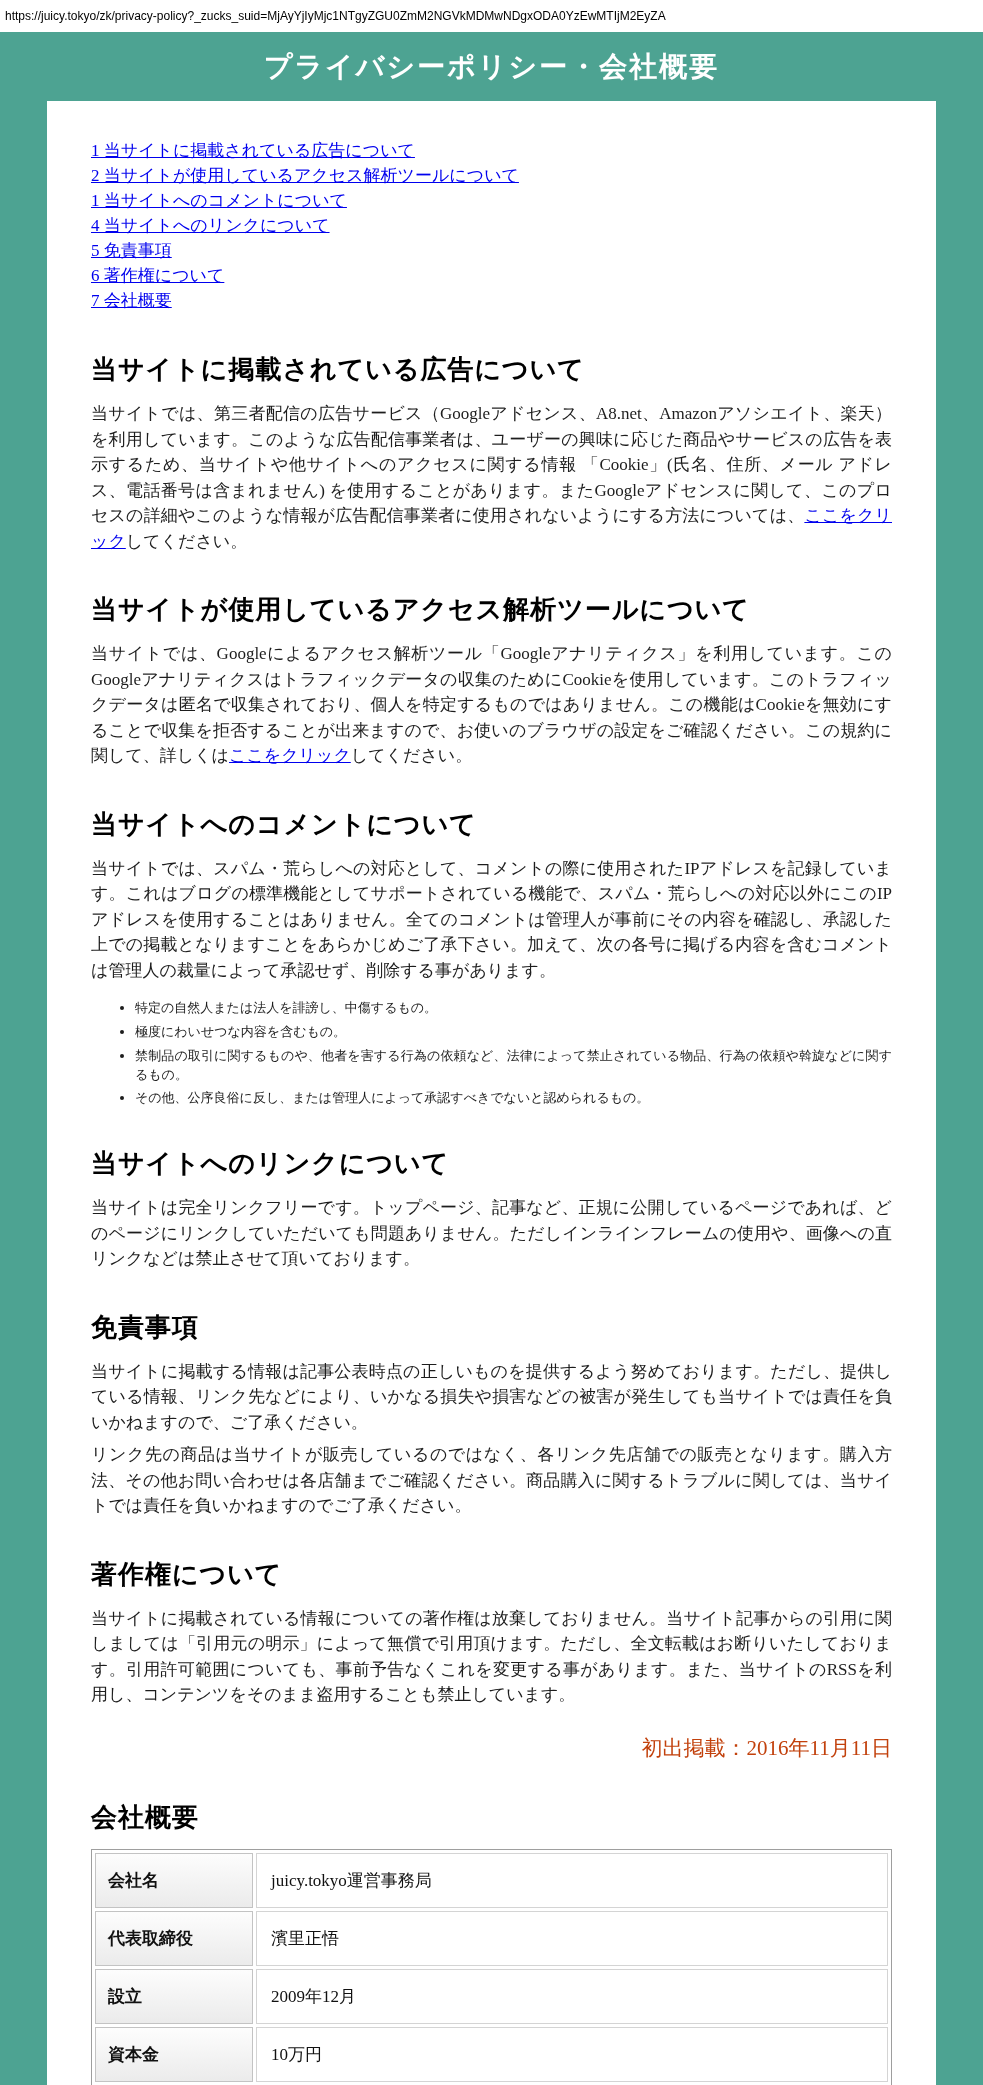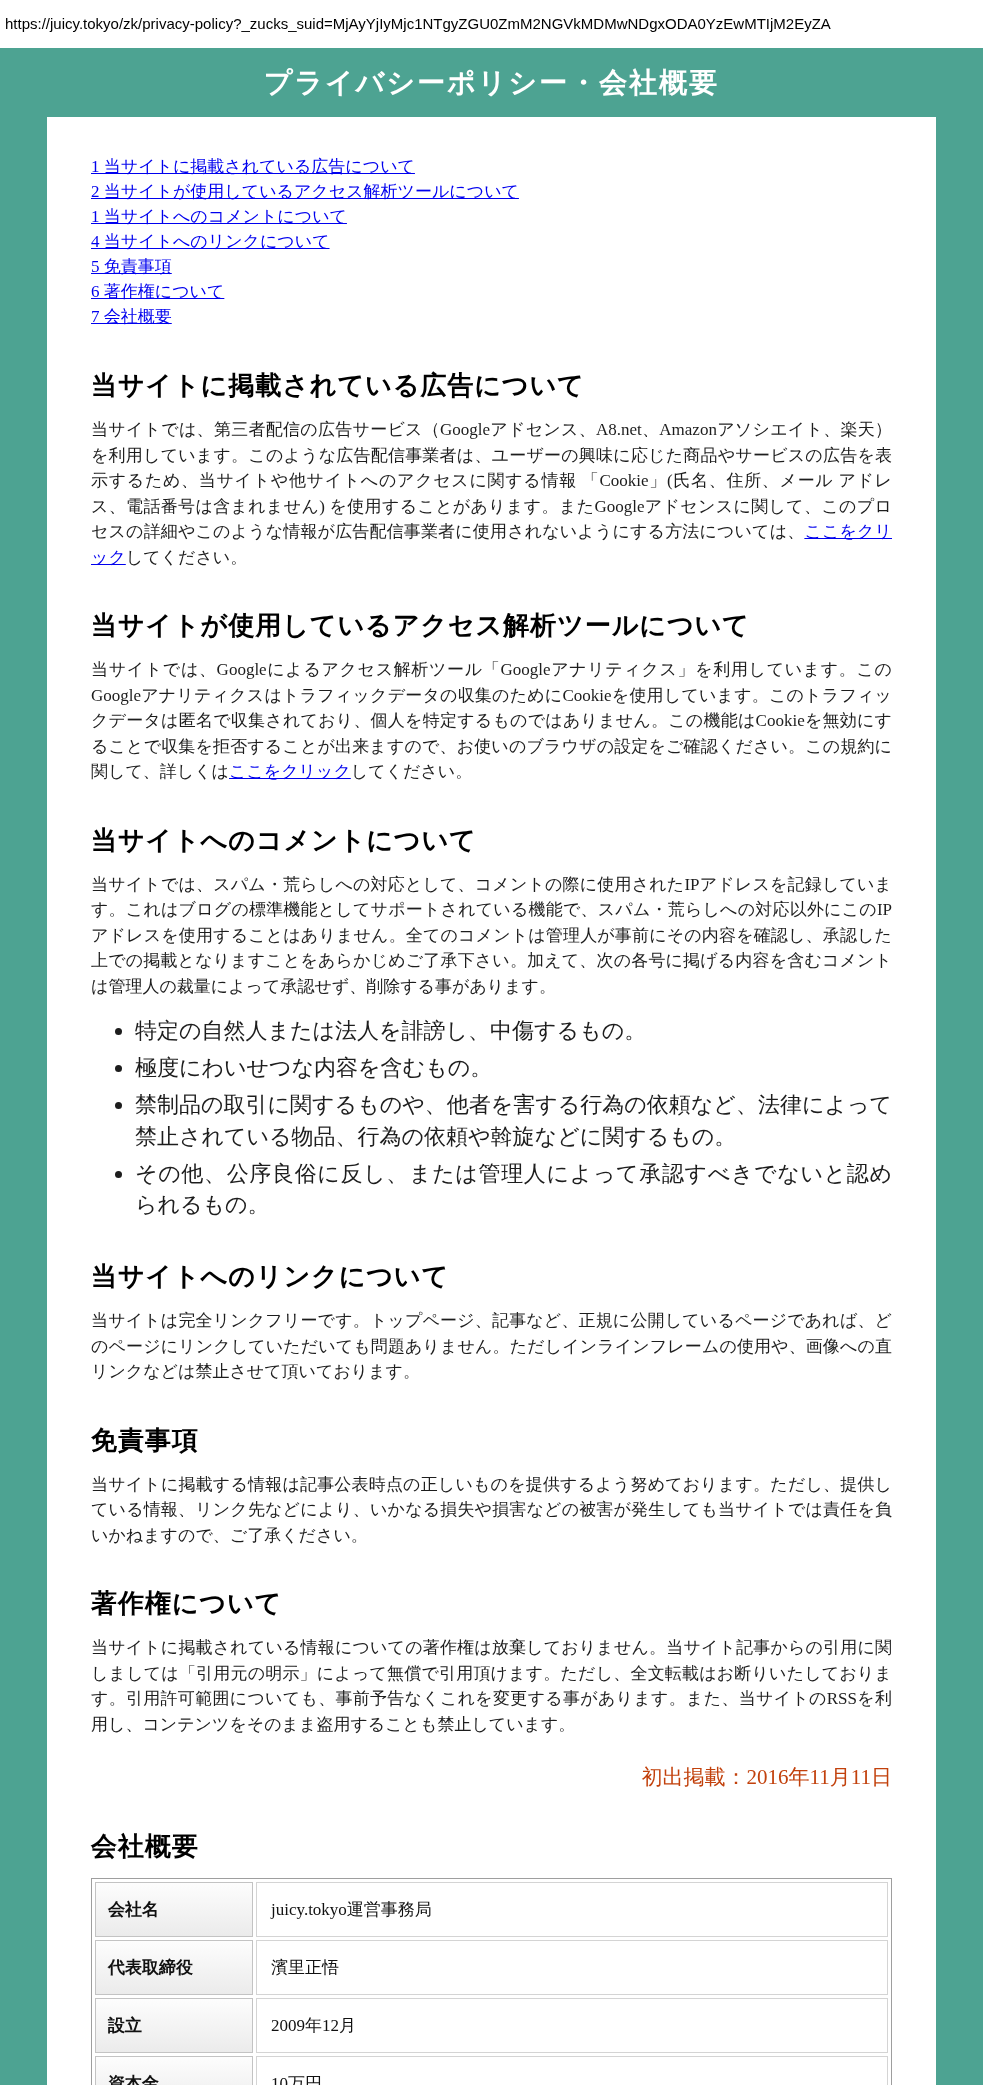--- a/index.html
+++ b/index.html
@@ -10,22 +10,22 @@
     --f-serif:"Liberation Serif","DejaVu Serif",serif;
   }
   html,body{margin:0;padding:0;}
   body{background:#fff;font-family:var(--f-sans);}
   .page{width:983px;margin:0 auto;background:var(--teal);}
 
   
   .url-bar{
     background:#fff;color:#000;
     font-family:var(--f-sans);
-    font-size:15px;line-height:24px;height:24px;
-    padding:12px 5px;white-space:nowrap;overflow:hidden;
+    font-size:12px;line-height:24px;height:24px;
+    padding:4px 5px;white-space:nowrap;overflow:hidden;
   }
 
   
   .site-header{
     background:var(--teal);
     height:69px;display:flex;align-items:center;justify-content:center;
   }
   .site-header h1{
     margin:0;color:#fff;font-size:28px;font-weight:bold;letter-spacing:2px;
     font-family:var(--f-sans);
@@ -56,21 +56,21 @@
     text-align:justify;margin:7px 0;
   }
   p.body a, .cell-value a{
     color:var(--link);text-decoration:underline;cursor:pointer;
   }
   ul.bullets{
     margin:16px 0 20px 0;padding-left:44px;
     font-family:var(--f-serif);
   }
   ul.bullets li{
-    font-size:22px;line-height:1.45;color:#1d1d1d;margin:5px 0;
+    font-size:13px;line-height:1.45;color:#1d1d1d;margin:5px 0;
     text-align:justify;
   }
   p.pub-date{
     font-family:var(--f-serif);
     font-size:21px;color:#c2410c;text-align:right;margin:26px 0 8px 0;
   }
 
   
   .company-table{
     width:100%;border:1px solid #9e9e9e;
@@ -136,20 +136,21 @@
     </section>
 
     <section>
       <h2 class="sec">当サイトへのリンクについて</h2>
       <p class="body">当サイトは完全リンクフリーです。トップページ、記事など、正規に公開しているページであれば、どのページにリンクしていただいても問題ありません。ただしインラインフレームの使用や、画像への直リンクなどは禁止させて頂いております。</p>
     </section>
 
     <section>
       <h2 class="sec">免責事項</h2>
       <p class="body">当サイトに掲載する情報は記事公表時点の正しいものを提供するよう努めております。ただし、提供している情報、リンク先などにより、いかなる損失や損害などの被害が発生しても当サイトでは責任を負いかねますので、ご了承ください。</p>
+      <p class="body">リンク先の商品は当サイトが販売しているのではなく、各リンク先店舗での販売となります。購入方法、その他お問い合わせは各店舗までご確認ください。商品購入に関するトラブルに関しては、当サイトでは責任を負いかねますのでご了承ください。</p>
     </section>
 
     <section>
       <h2 class="sec">著作権について</h2>
       <p class="body">当サイトに掲載されている情報についての著作権は放棄しておりません。当サイト記事からの引用に関しましては「引用元の明示」によって無償で引用頂けます。ただし、全文転載はお断りいたしております。引用許可範囲についても、事前予告なくこれを変更する事があります。また、当サイトのRSSを利用し、コンテンツをそのまま盗用することも禁止しています。</p>
       <p class="pub-date">初出掲載：2016年11月11日</p>
     </section>
 
     <section>
       <h2 class="sec">会社概要</h2>

